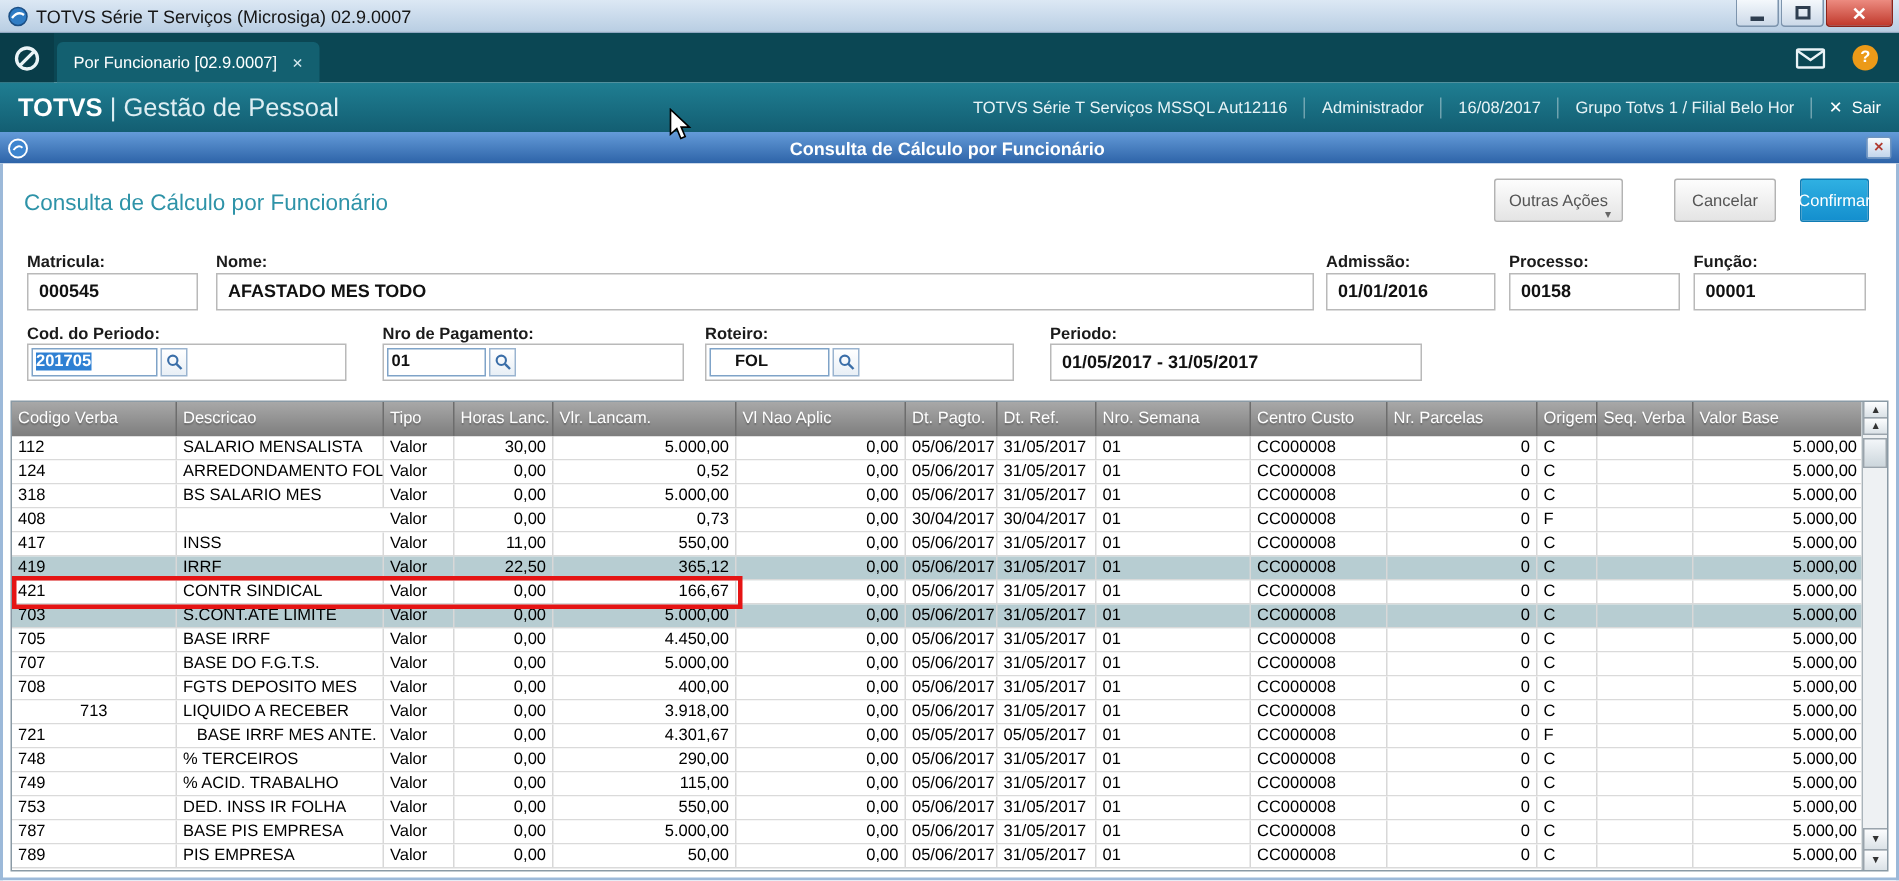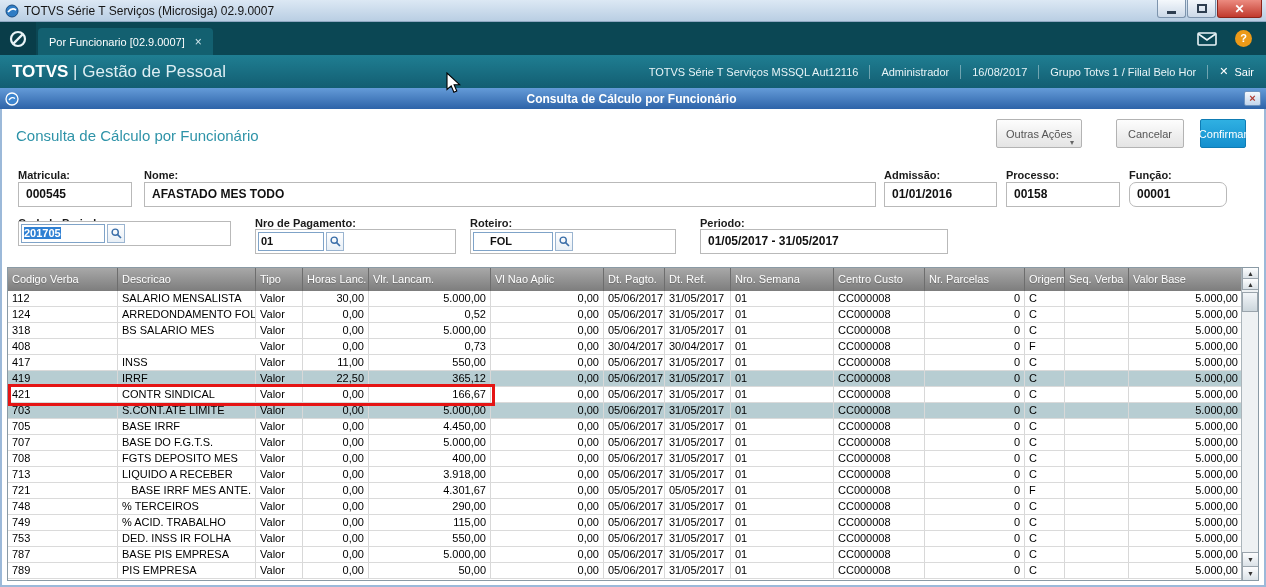--- a/index.html
+++ b/index.html
@@ -217,24 +217,24 @@
     <div class="flabel" style="left:142px; top:60px;">Nome:</div>
     <div class="fld" style="left:142px; top:73px; width:732px;">AFASTADO MES TODO</div>
 
     <div class="flabel" style="left:882px; top:60px;">Admissão:</div>
     <div class="fld" style="left:882px; top:73px; width:113px;">01/01/2016</div>
 
     <div class="flabel" style="left:1004px; top:60px;">Processo:</div>
     <div class="fld" style="left:1004px; top:73px; width:114px;">00158</div>
 
     <div class="flabel" style="left:1127px; top:60px;">Função:</div>
-    <div class="fld" style="left:1127px; top:73px; width:98px;border-radius:7px;">00001</div>
+    <div class="fld" style="left:1127px; top:73px; width:115px;">00001</div>
 
     <div class="flabel" style="left:16px; top:108px;">Cod. do Periodo:</div>
-    <div class="fld lookup" style="left:16px; top:112px; width:213px;">
+    <div class="fld lookup" style="left:16px; top:120px; width:213px;">
       <span class="inner-input" style="width:84px;"><span class="seltext">201705</span></span>
       <span class="lookup-btn">
         <svg width="11" height="11" viewBox="0 0 11 11">
             <circle cx="4.2" cy="4.2" r="3.1" fill="none" stroke="#3a6ea8" stroke-width="1.4"></circle>
             <line x1="6.6" y1="6.6" x2="10" y2="10" stroke="#3a6ea8" stroke-width="1.6"></line>
           </svg>
       </span>
     </div>
 
     <div class="flabel" style="left:253px; top:108px;">Nro de Pagamento:</div>
@@ -452,21 +452,21 @@
               <div class="td" style="width: 61px;">05/06/2017</div>
               <div class="td" style="width: 66px;">31/05/2017</div>
               <div class="td" style="width: 103px;">01</div>
               <div class="td" style="width: 91px;">CC000008</div>
               <div class="td" style="width: 100px; text-align: right;">0</div>
               <div class="td" style="width: 40px;">C</div>
               <div class="td" style="width: 64px;"></div>
               <div class="td" style="width: 114px; text-align: right;">5.000,00</div>
             </div>
             <div class="tr">
-              <div class="td" style="width: 110px;">713</div>
+              <div class="td" style="width: 110px; text-align: center;">713</div>
               <div class="td" style="width: 138px;">LIQUIDO A RECEBER</div>
               <div class="td" style="width: 47px;">Valor</div>
               <div class="td" style="width: 66px; text-align: right;">0,00</div>
               <div class="td" style="width: 122px; text-align: right;">3.918,00</div>
               <div class="td" style="width: 113px; text-align: right;">0,00</div>
               <div class="td" style="width: 61px;">05/06/2017</div>
               <div class="td" style="width: 66px;">31/05/2017</div>
               <div class="td" style="width: 103px;">01</div>
               <div class="td" style="width: 91px;">CC000008</div>
               <div class="td" style="width: 100px; text-align: right;">0</div>

